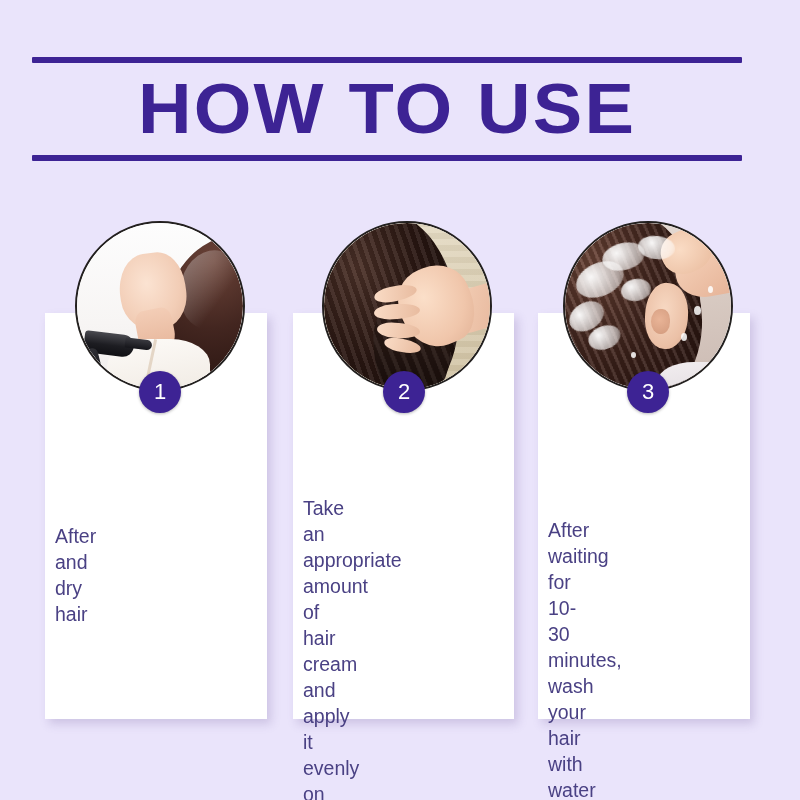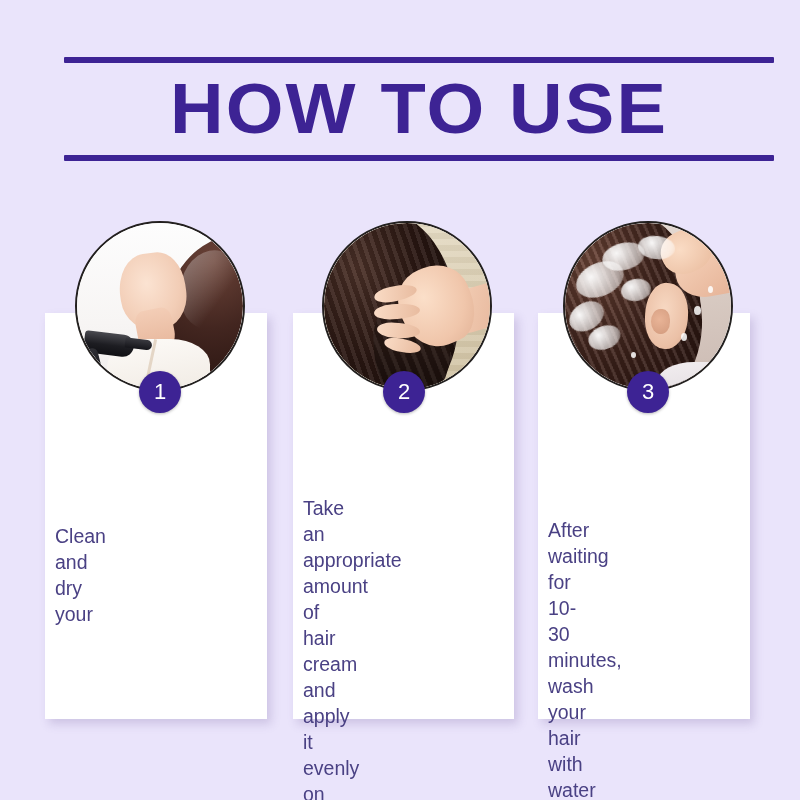--- a/index.html
+++ b/index.html
@@ -17,21 +17,21 @@
   .poster {
     position: relative;
     width: 800px;
     height: 800px;
     background: #eae4fb;
   }
 
   
   .header {
     position: absolute;
-    left: 64px;
+    left: 32px;
     top: 57px;
     width: 710px;
   }
   .rule {
     width: 100%;
     height: 6px;
     background: #3d2394;
     border-radius: 1px;
   }
   .rule.top { margin-bottom: 0; }
@@ -340,21 +340,21 @@
           <div class="s1-neck"></div>
           <div class="s1-top"></div>
           <div class="s1-strap"></div>
           <div class="s1-dryer-body"></div>
           <div class="s1-dryer-nozzle"></div>
           <div class="s1-dryer-grip"></div>
         </div>
       </div>
 
       <div class="badge">1</div>
-      <div class="caption">Clean and dry your</div>
+      <div class="caption">After and dry hair</div>
     </div>
 
     <div class="step step-2">
       <div class="card"></div>
 
       <div class="photo-ring">
         <div class="photo-inner ph2">
           <div class="s2-wall"></div>
           <div class="s2-hair"></div>
           <div class="s2-hair2"></div>

